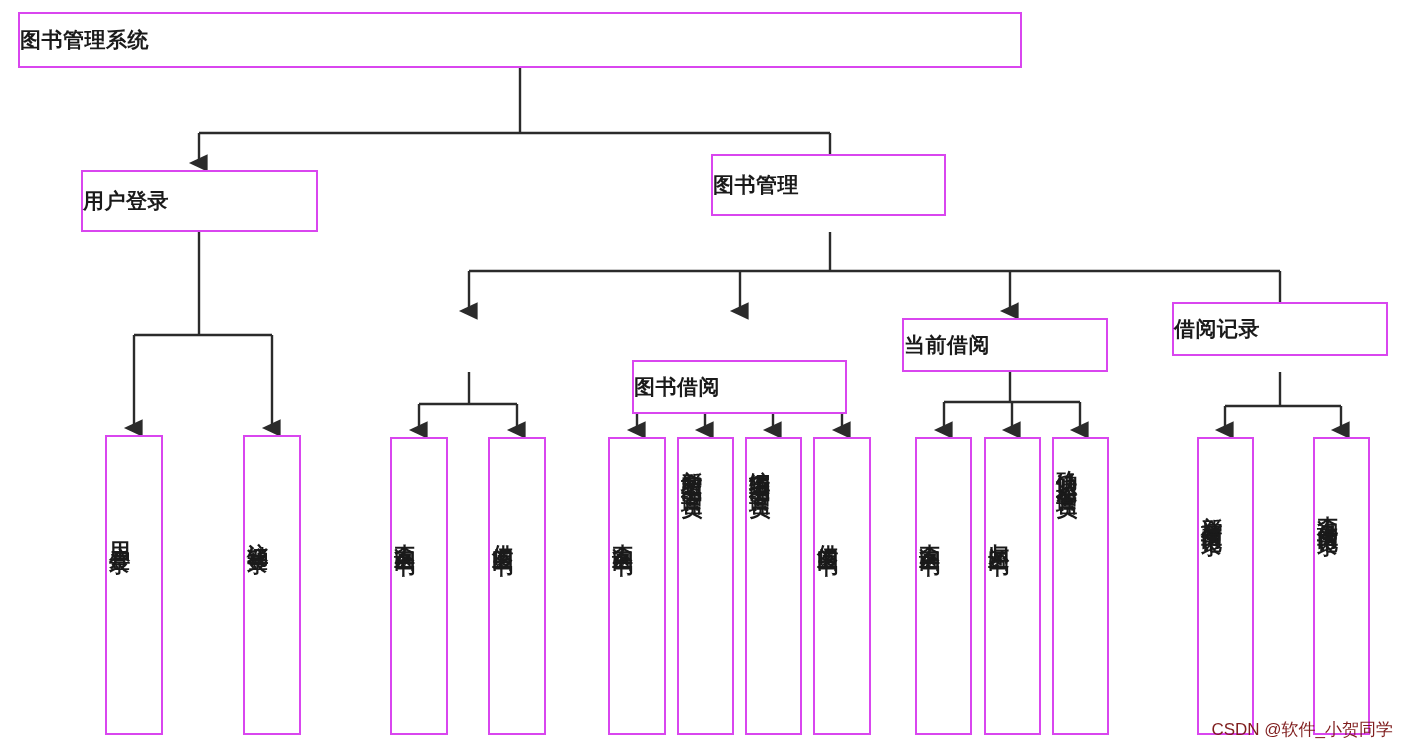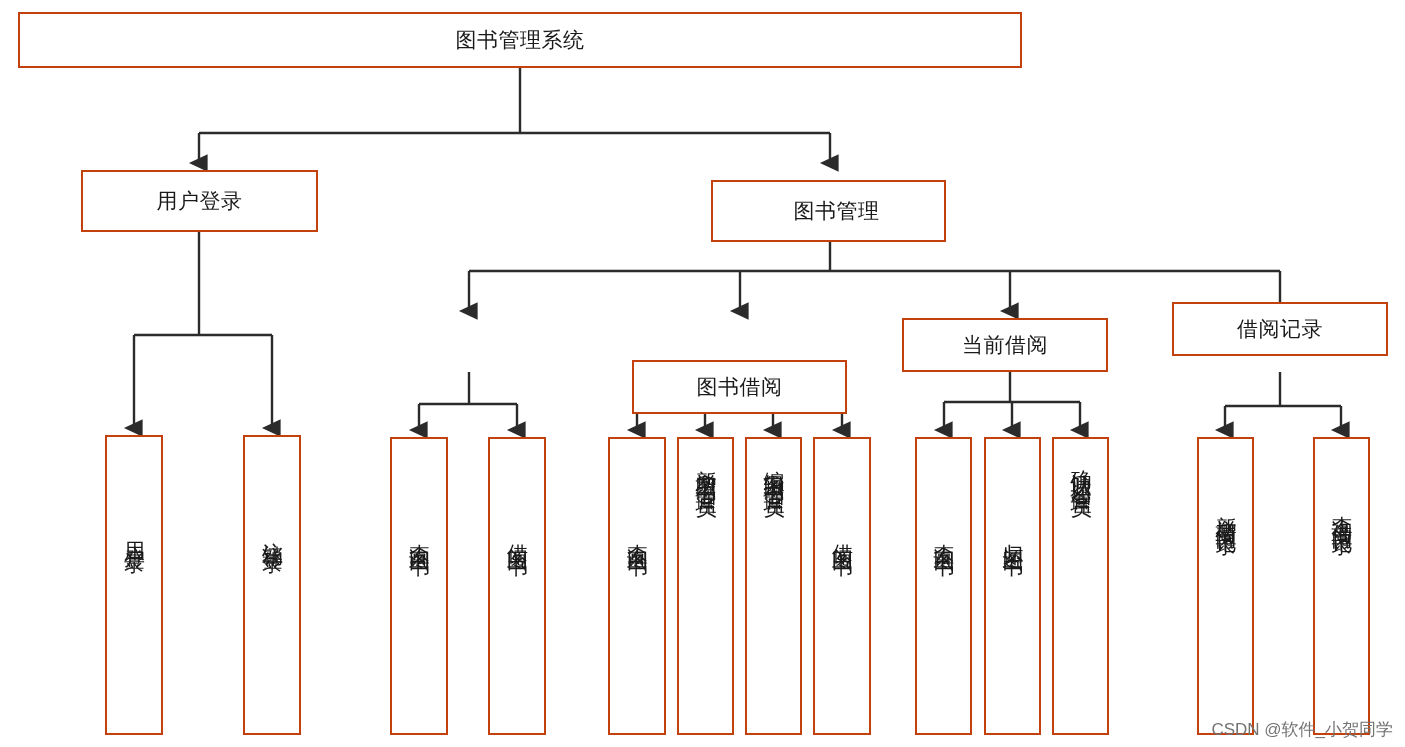--- a/index.html
+++ b/index.html
@@ -18,24 +18,25 @@
     position: absolute;
     left: 0;
     top: 0;
     width: 1405px;
     height: 747px;
   }
   .node-box {
     position: absolute;
     box-sizing: border-box;
     background: #ffffff;
-    border: 2px solid #c2410c;
+    border: 2px solid #d946ef;
     display: flex;
     align-items: center;
-    justify-content: center;
+    justify-content: flex-start;
+    font-weight: bold;
   }
   .node-label {
     color: #1a1a1a;
     font-size: 21px;
     line-height: 1.18;
     letter-spacing: 0.5px;
     white-space: nowrap;
     text-align: center;
   }
   .node-box.vertical .node-label {
@@ -68,21 +69,21 @@
   .conn-line {
     stroke: #2b2b2b;
     stroke-width: 2.4;
     fill: none;
   }
   .watermark {
     position: absolute;
     right: 12px;
     bottom: 6px;
     font-size: 17px;
-    color: #737373;
+    color: #7f1d1d;
     white-space: nowrap;
     font-family: "Liberation Sans", "DejaVu Sans", sans-serif;
   }
 </style>
 </head>
 <body>
 
 <div id="diagram-root">
 
   <svg class="connectors" viewBox="0 0 1405 747">
@@ -133,21 +134,21 @@
     <path class="conn-line" d="M 1341 406 L 1341 430" marker-end="url(#arrowhead)"></path>
   </svg>
 
   <div class="node-box" style="left:18px; top:12px; width:1004px; height:56px;">
     <span class="node-label">图书管理系统</span>
   </div>
 
   <div class="node-box" style="left:81px; top:170px; width:237px; height:62px;">
     <span class="node-label">用户登录</span>
   </div>
-  <div class="node-box" style="left:711px; top:180px; width:235px; height:62px;padding-left:16px;">
+  <div class="node-box" style="left:711px; top:154px; width:235px; height:62px;">
     <span class="node-label">图书管理</span>
   </div>
 
   <div class="node-box" style="left:632px; top:318px; width:215px; height:54px;margin-top:42px;">
     <span class="node-label">图书借阅</span>
   </div>
   <div class="node-box" style="left:902px; top:318px; width:206px; height:54px;">
     <span class="node-label">当前借阅</span>
   </div>
   <div class="node-box" style="left:1172px; top:302px; width:216px; height:54px;">

